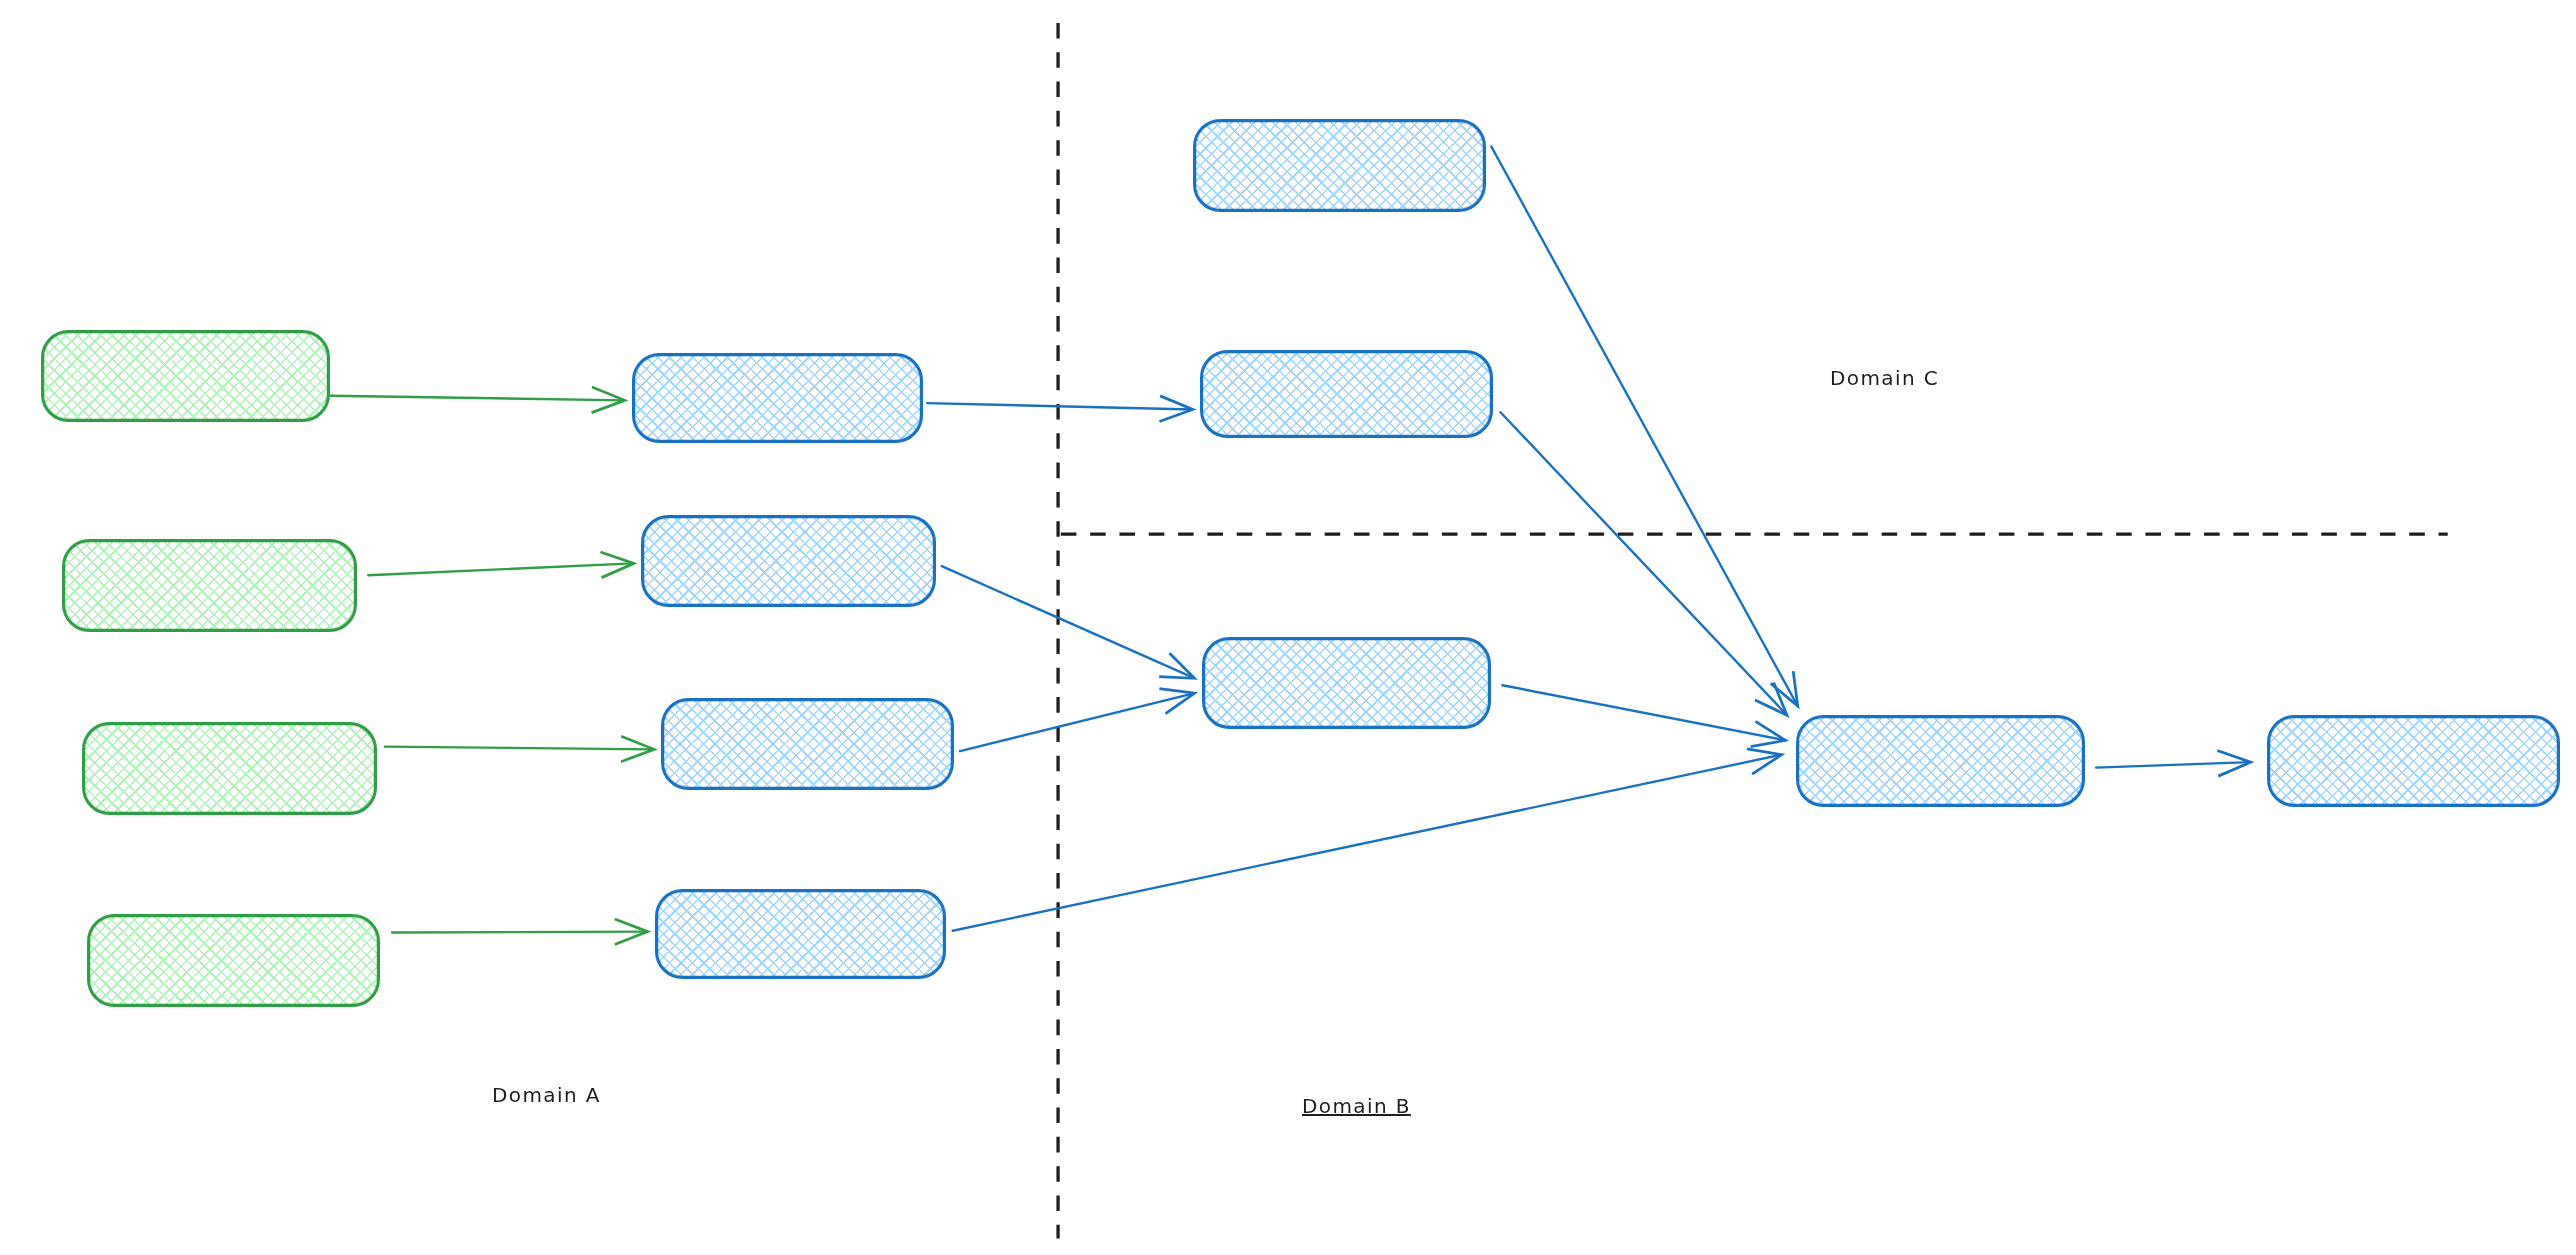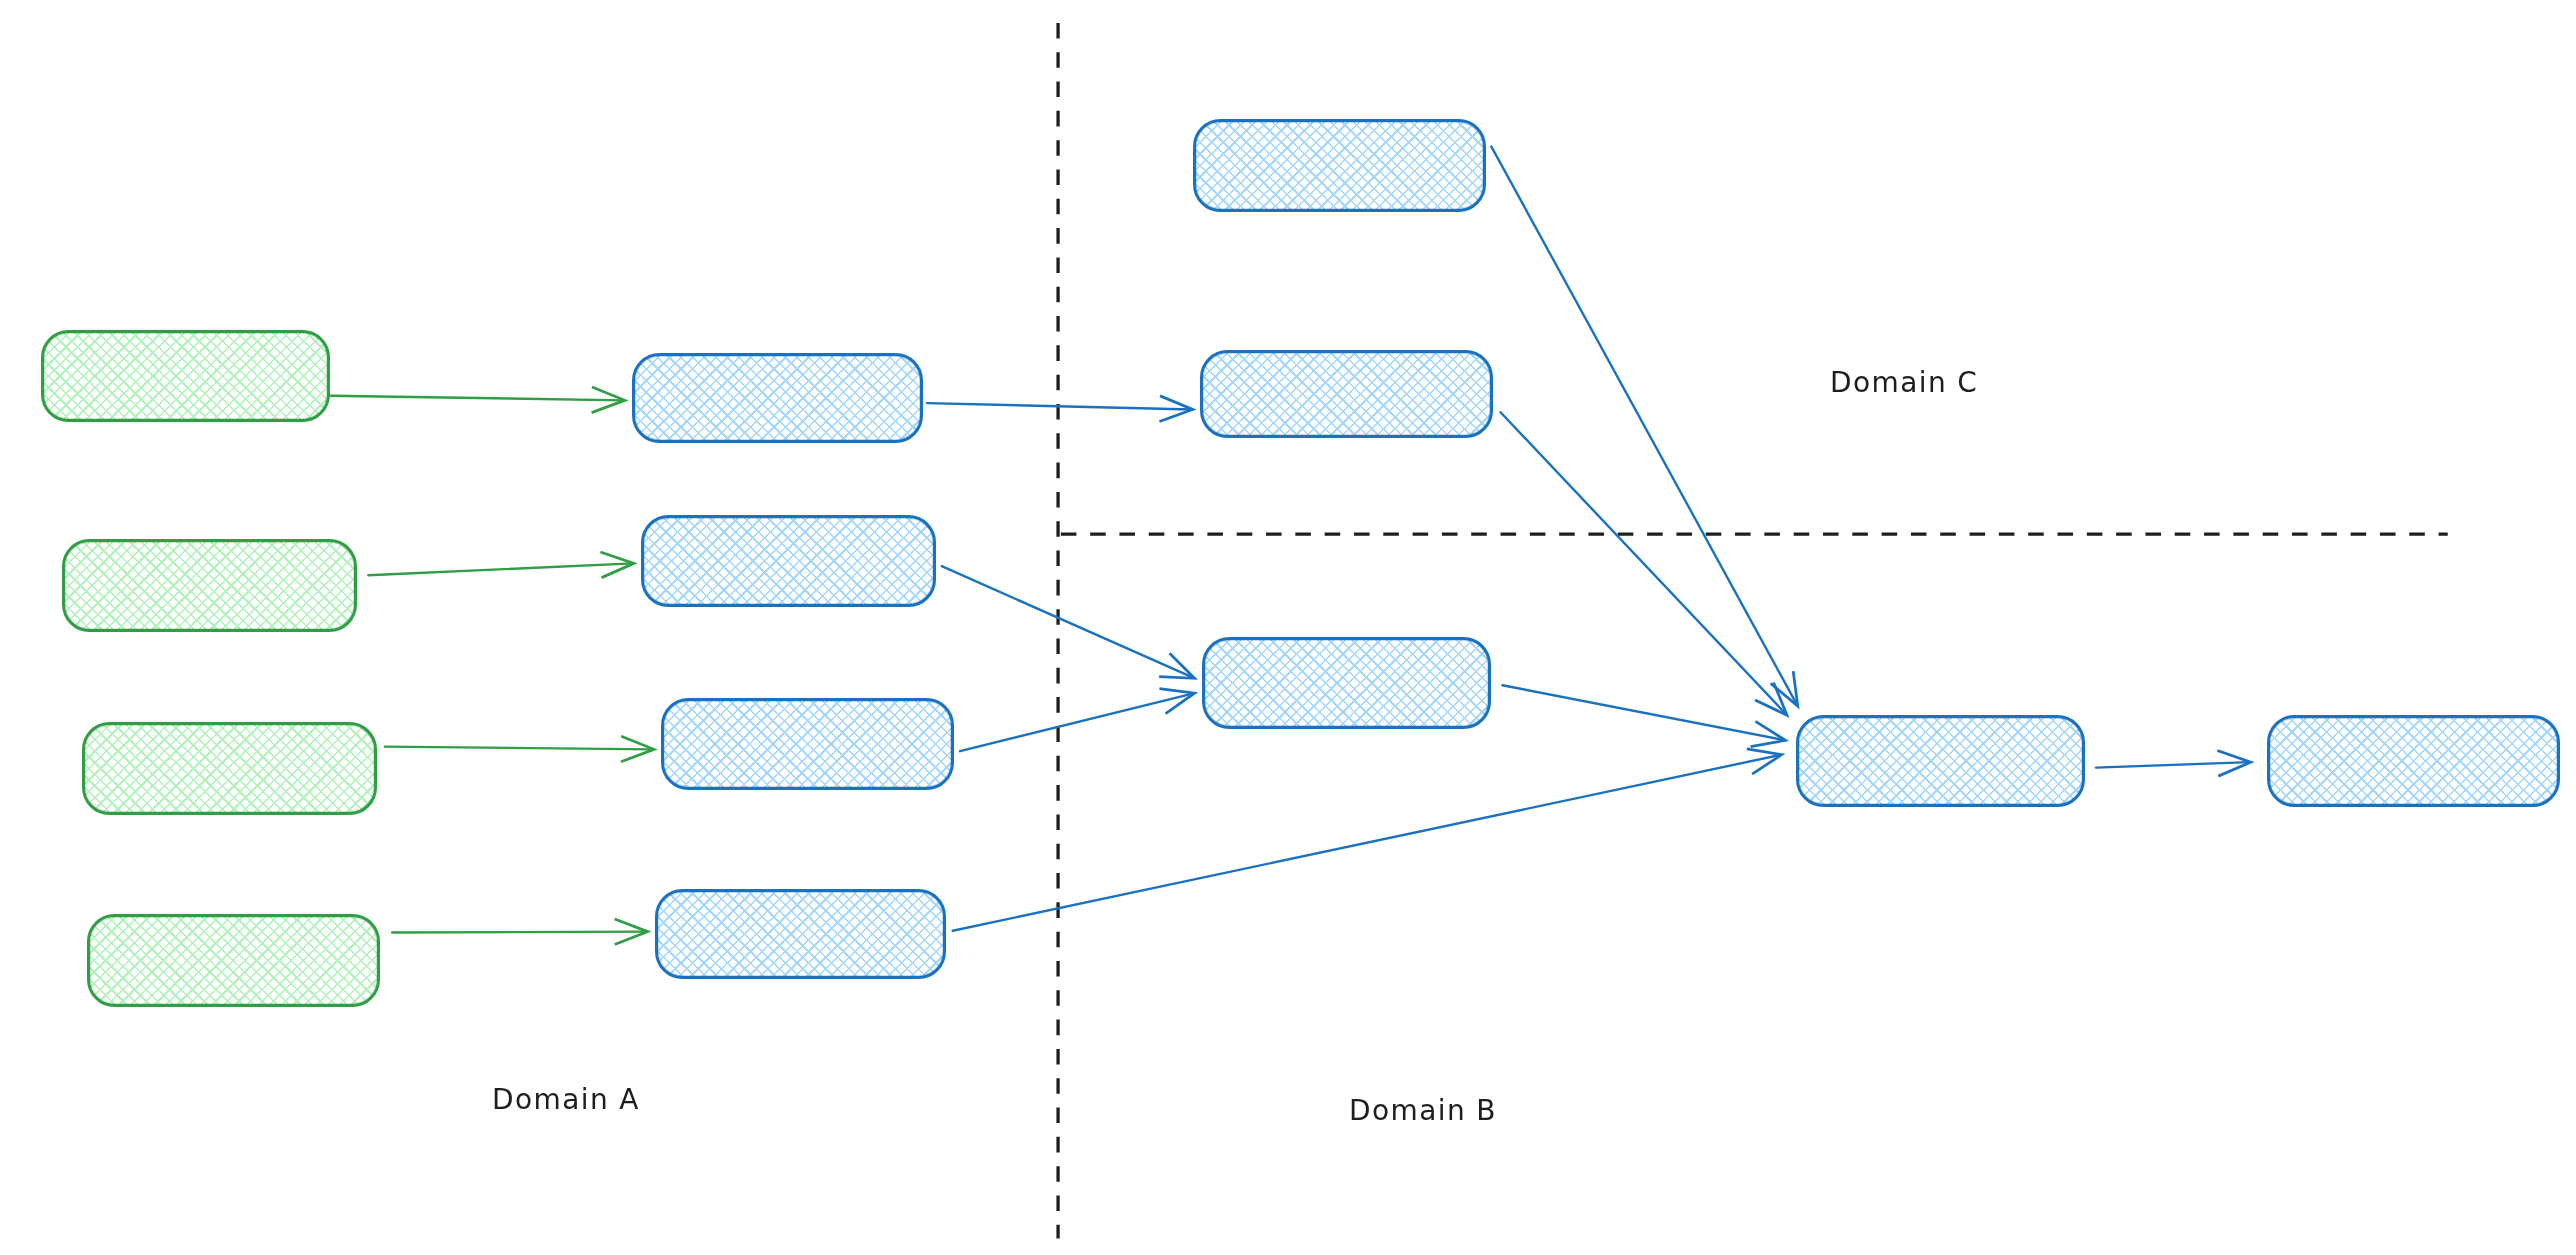--- a/index.html
+++ b/index.html
@@ -35,24 +35,24 @@
   .edge{fill:none;stroke-width:2.6px;stroke-linecap:round;}
   .edge.green{stroke:var(--green-stroke,#2f9e44);}
   .edge.blue{stroke:var(--blue-stroke,#1971c2);}
   .divider{stroke:var(--divider-color,#1e1e1e);stroke-width:3.6px;stroke-dasharray:17 15;fill:none;}
   #arrow-green path{stroke:var(--green-stroke,#2f9e44);fill:none;stroke-width:3;}
   #arrow-blue  path{stroke:var(--blue-stroke,#1971c2);fill:none;stroke-width:3;}
 
   
   .domain-label{
     position:absolute;color:var(--label-color,#1e1e1e);
-    font-size:28px;letter-spacing:1.4px;white-space:nowrap;
+    font-size:20px;letter-spacing:1.4px;white-space:nowrap;
   }
   .domain-label.a{left:492px;top:1083px;}
-  .domain-label.b{left:1349px;top:1094px;}
+  .domain-label.b{left:1302px;top:1094px;text-decoration:underline;}
   .domain-label.c{left:1830px;top:366px;}
 </style>
 </head>
 <body>
 
 <div class="stage">
 
   <svg class="edge-layer" viewBox="0 0 2812 1370" xmlns="http://www.w3.org/2000/svg">
     <defs>
       <marker id="arrow-green" markerUnits="userSpaceOnUse" markerWidth="44" markerHeight="36" refX="38" refY="17" orient="auto">

